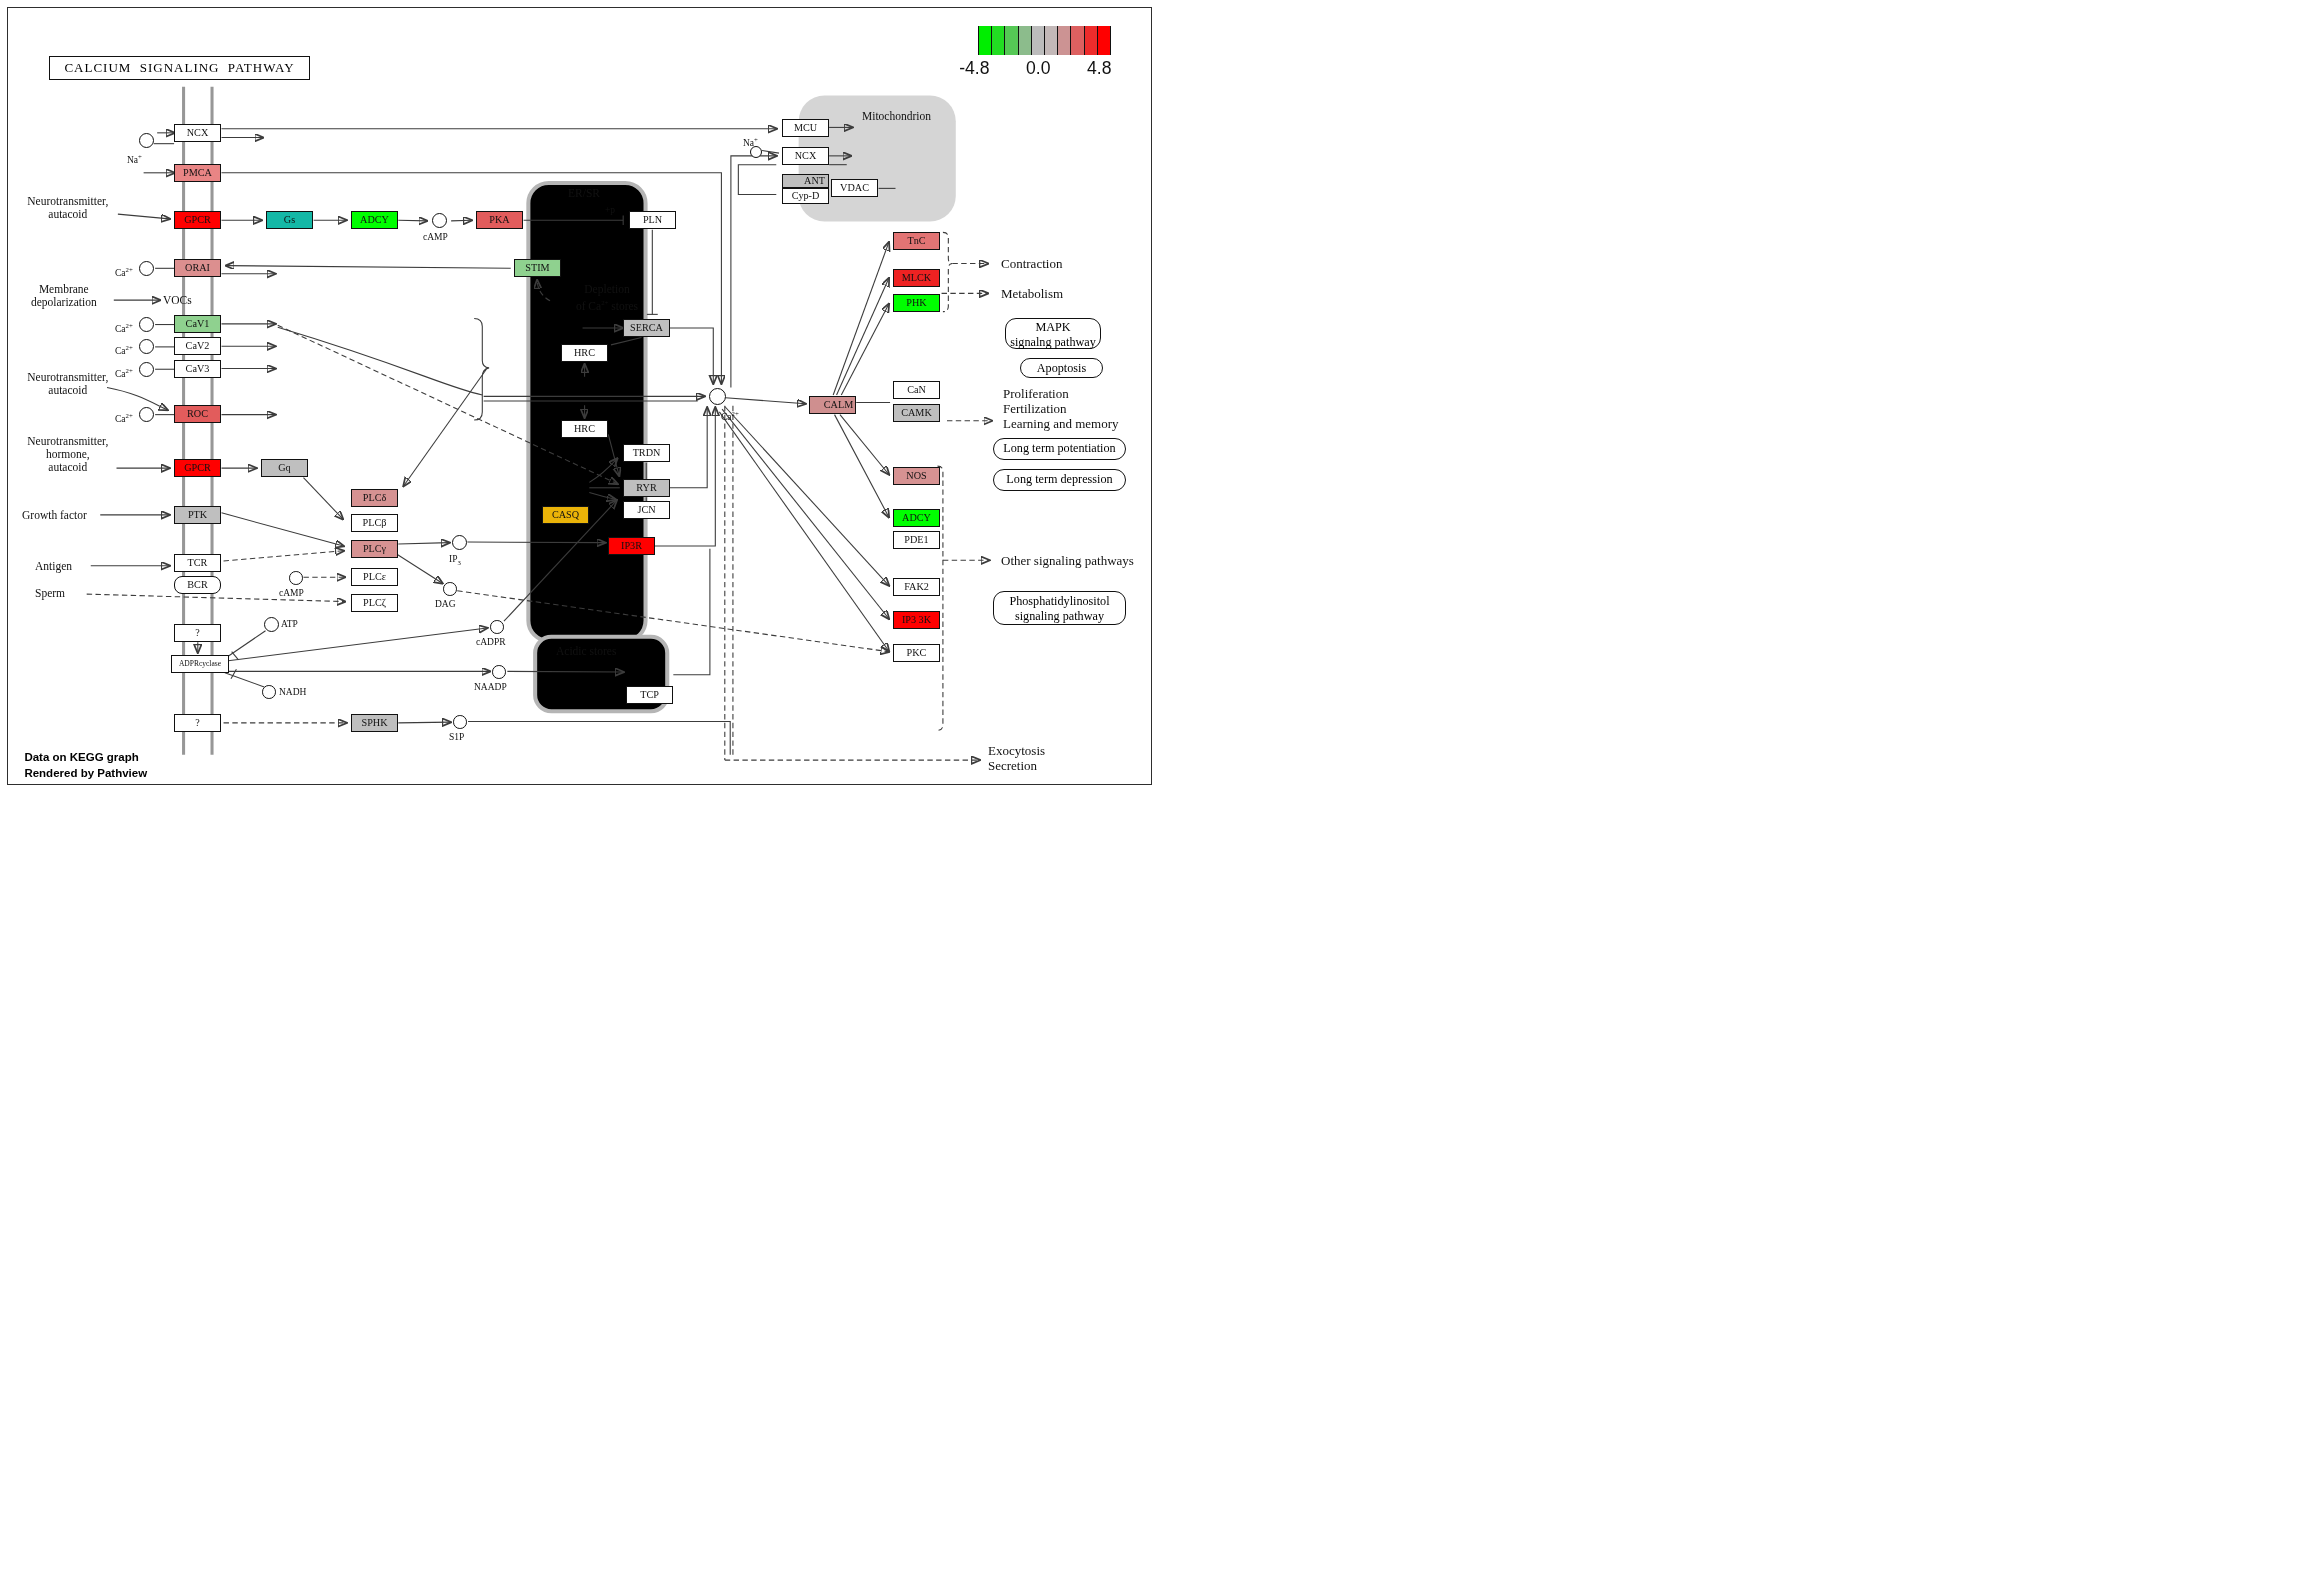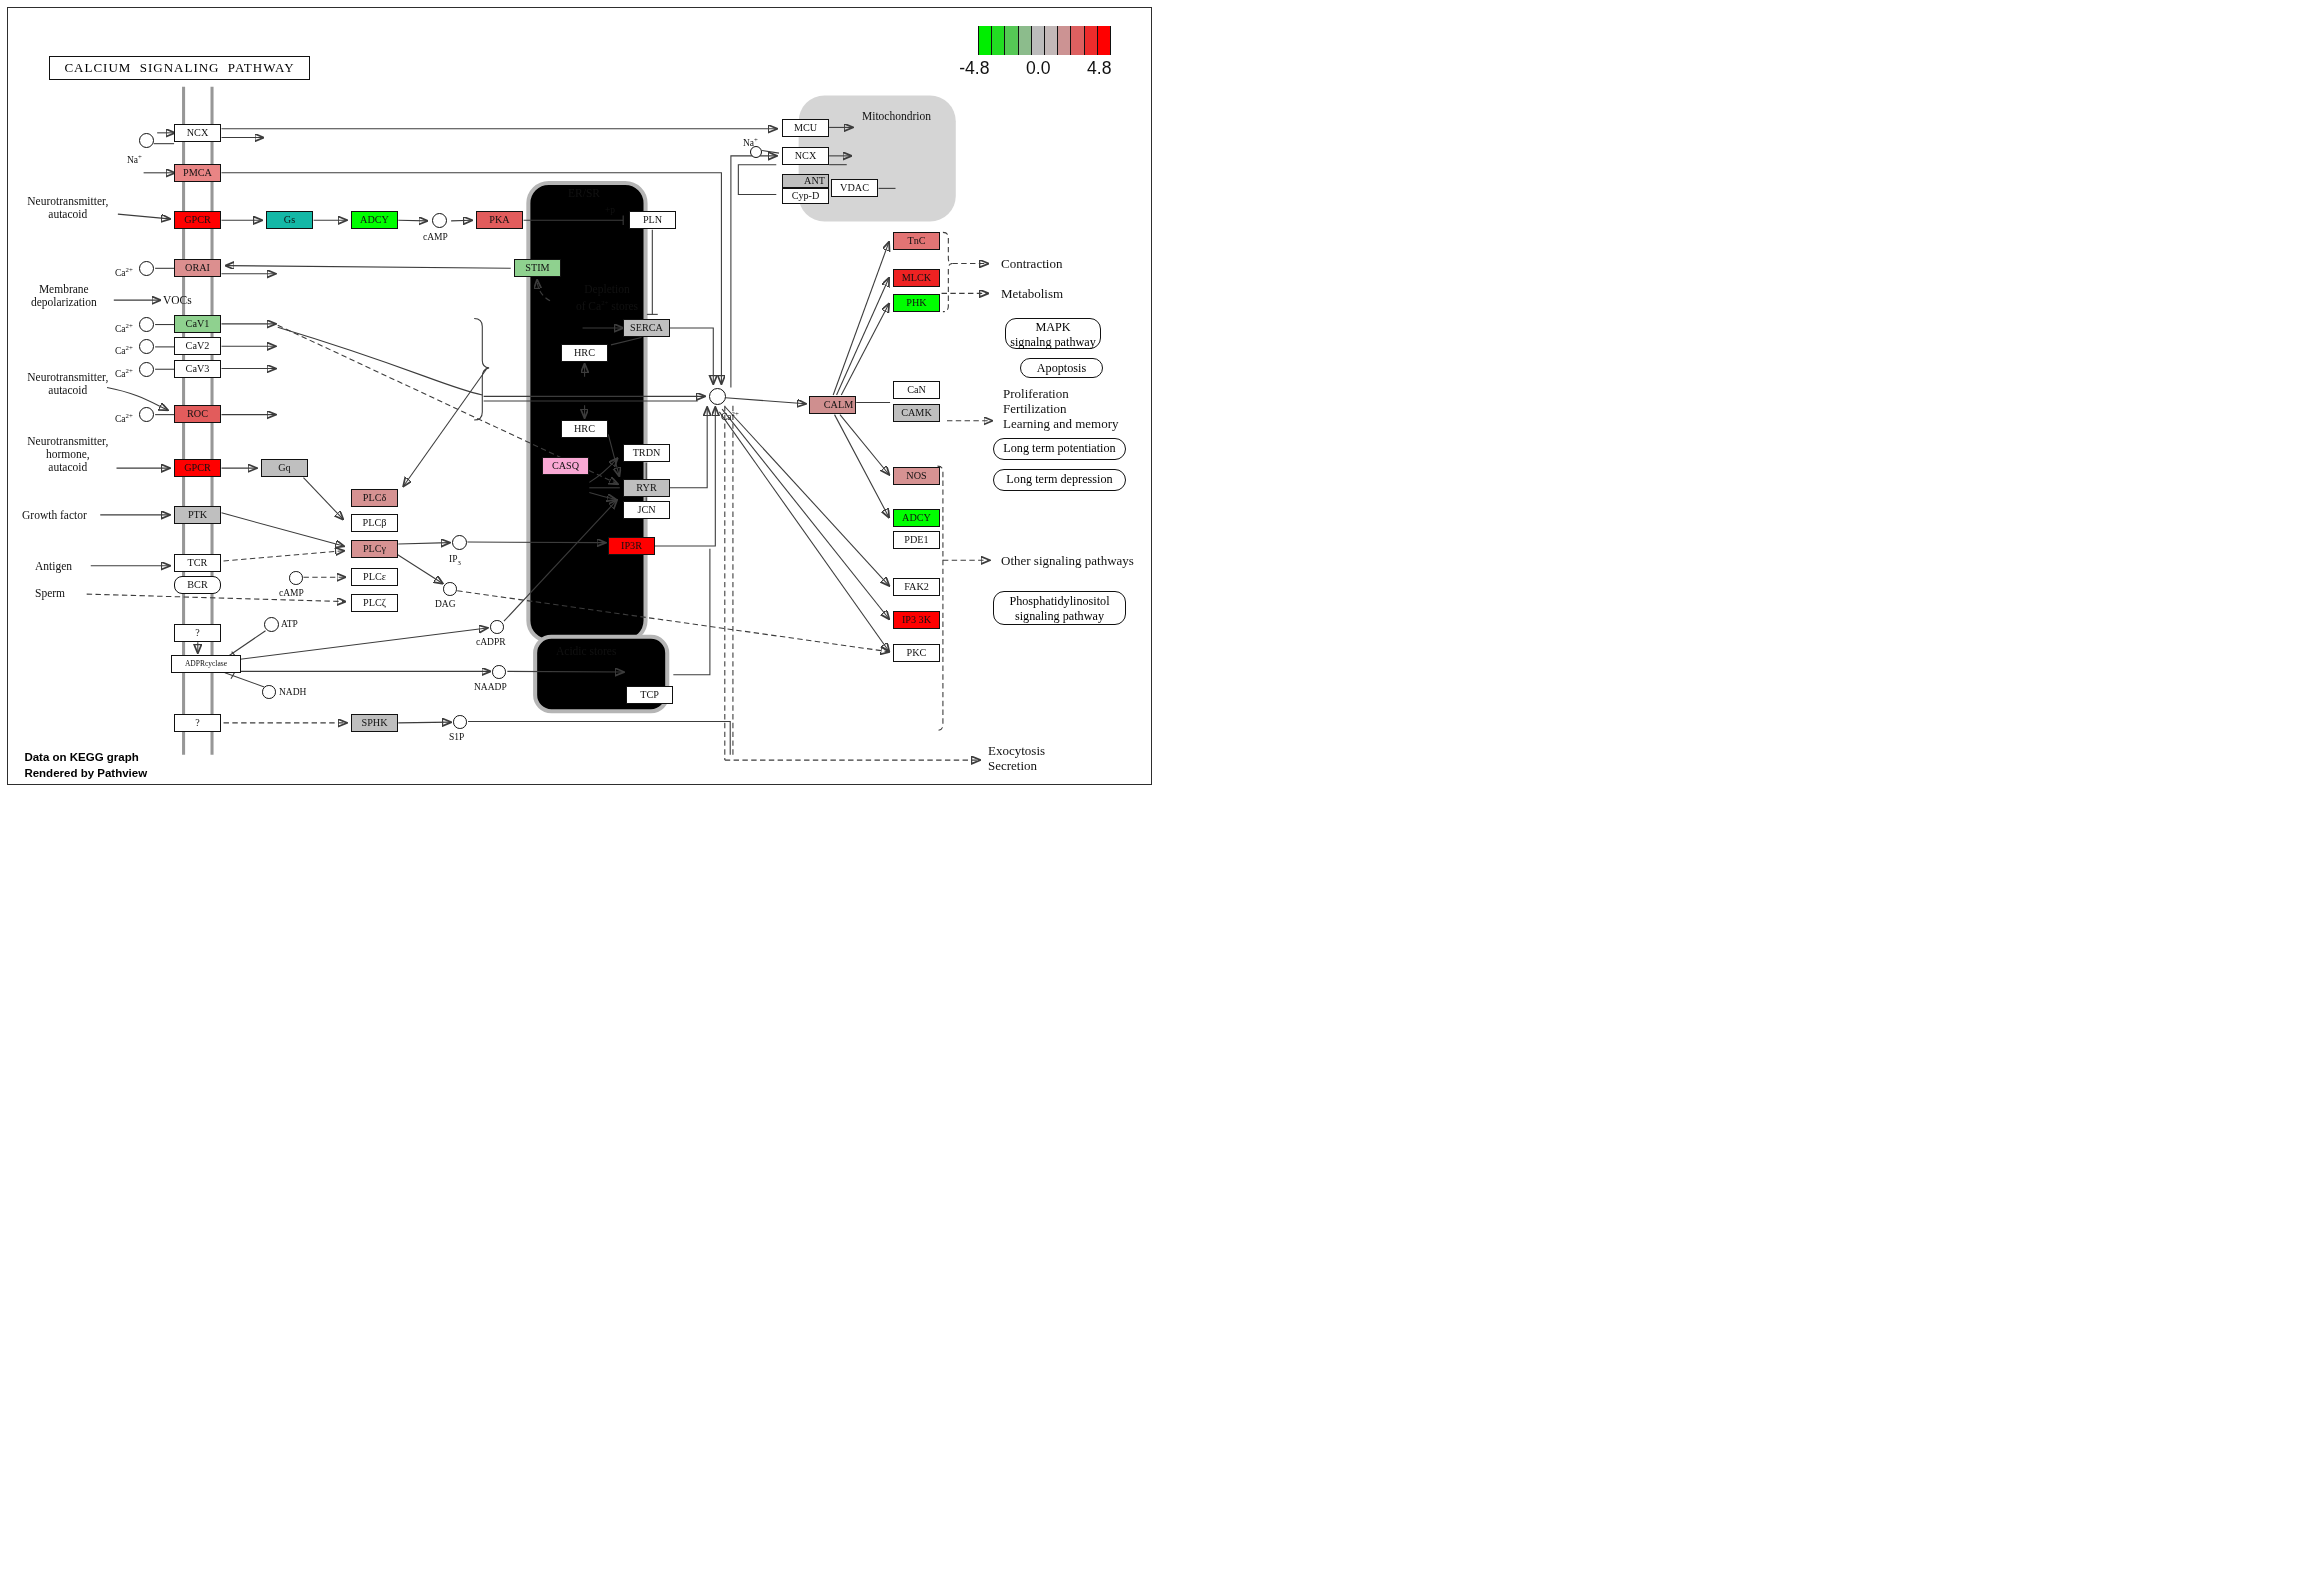--- a/index.html
+++ b/index.html
@@ -216,34 +216,34 @@
   <div class="nd" style="left: 174px; top: 315px; background-color: rgb(143, 209, 143);">CaV1</div>
   <div class="nd" style="left: 174px; top: 337px; background-color: rgb(255, 255, 255);">CaV2</div>
   <div class="nd" style="left: 174px; top: 360px; background-color: rgb(255, 255, 255);">CaV3</div>
   <div class="nd" style="left: 623px; top: 319px; background-color: rgb(191, 191, 191);">SERCA</div>
   <div class="nd" style="left: 561px; top: 344px; background-color: rgb(255, 255, 255);">HRC</div>
   <div class="nd" style="left: 174px; top: 405px; background-color: rgb(226, 92, 92);">ROC</div>
   <div class="nd" style="left: 561px; top: 420px; background-color: rgb(255, 255, 255);">HRC</div>
   <div class="nd" style="left: 623px; top: 444px; background-color: rgb(255, 255, 255);">TRDN</div>
   <div class="nd" style="left: 174px; top: 459px; background-color: rgb(255, 0, 0);">GPCR</div>
   <div class="nd" style="left: 261px; top: 459px; background-color: rgb(191, 191, 191);">Gq</div>
-  <div class="nd" style="left: 542px; top: 457px; background-color: #f9a8d4;">CASQ</div>
+  <div class="nd" style="left: 542px; top: 506px; background-color: #eab308;">CASQ</div>
   <div class="nd" style="left: 623px; top: 479px; background-color: rgb(191, 191, 191);">RYR</div>
   <div class="nd" style="left: 623px; top: 501px; background-color: rgb(255, 255, 255);">JCN</div>
   <div class="nd" style="left: 351px; top: 489px; background-color: rgb(214, 146, 146);">PLCδ</div>
   <div class="nd" style="left: 351px; top: 514px; background-color: rgb(255, 255, 255);">PLCβ</div>
   <div class="nd" style="left: 174px; top: 506px; background-color: rgb(191, 191, 191);">PTK</div>
   <div class="nd" style="left: 351px; top: 540px; background-color: rgb(214, 146, 146);">PLCγ</div>
   <div class="nd" style="left: 608px; top: 537px; background-color: rgb(255, 0, 0);">IP3R</div>
   <div class="nd" style="left: 174px; top: 554px; background-color: rgb(255, 255, 255);">TCR</div>
   <div class="nd" style="left: 174px; top: 576px; background-color: rgb(255, 255, 255); border-radius: 8px;">BCR</div>
   <div class="nd" style="left: 351px; top: 568px; background-color: rgb(255, 255, 255);">PLCε</div>
   <div class="nd" style="left: 351px; top: 594px; background-color: rgb(255, 255, 255);">PLCζ</div>
   <div class="nd" style="left: 174px; top: 624px; background-color: rgb(255, 255, 255);">?</div>
-  <div class="nd" style="left: 171px; top: 655px; width: 70px; font-size: 7.5px; background-color: rgb(255, 255, 255);">ADPRcyclase</div>
+  <div class="nd" style="left: 171px; top: 655px; width: 58px; font-size: 7.5px; background-color: rgb(255, 255, 255);">ADPRcyclase</div>
   <div class="nd" style="left: 174px; top: 714px; background-color: rgb(255, 255, 255);">?</div>
   <div class="nd" style="left: 351px; top: 714px; background-color: rgb(191, 191, 191);">SPHK</div>
   <div class="nd" style="left: 626px; top: 666px; background-color: rgb(255, 255, 255); margin-top: 20px;">TCP</div>
   <div class="nd" style="left: 782px; top: 119px; background-color: rgb(255, 255, 255);">MCU</div>
   <div class="nd" style="left: 782px; top: 147px; background-color: rgb(255, 255, 255);">NCX</div>
   <div class="nd" style="left: 782px; top: 174px; height: 13.6px; line-height: 11.5px; background-color: rgb(191, 191, 191); padding-left: 18px;">ANT</div>
   <div class="nd" style="left: 782px; top: 188px; height: 16.3px; line-height: 14.2px; background-color: rgb(255, 255, 255);">Cyp-D</div>
   <div class="nd" style="left: 831px; top: 179px; background-color: rgb(255, 255, 255);">VDAC</div>
   <div class="nd" style="left: 893px; top: 232px; background-color: rgb(226, 116, 116);">TnC</div>
   <div class="nd" style="left: 893px; top: 269px; background-color: rgb(238, 34, 34);">MLCK</div>

